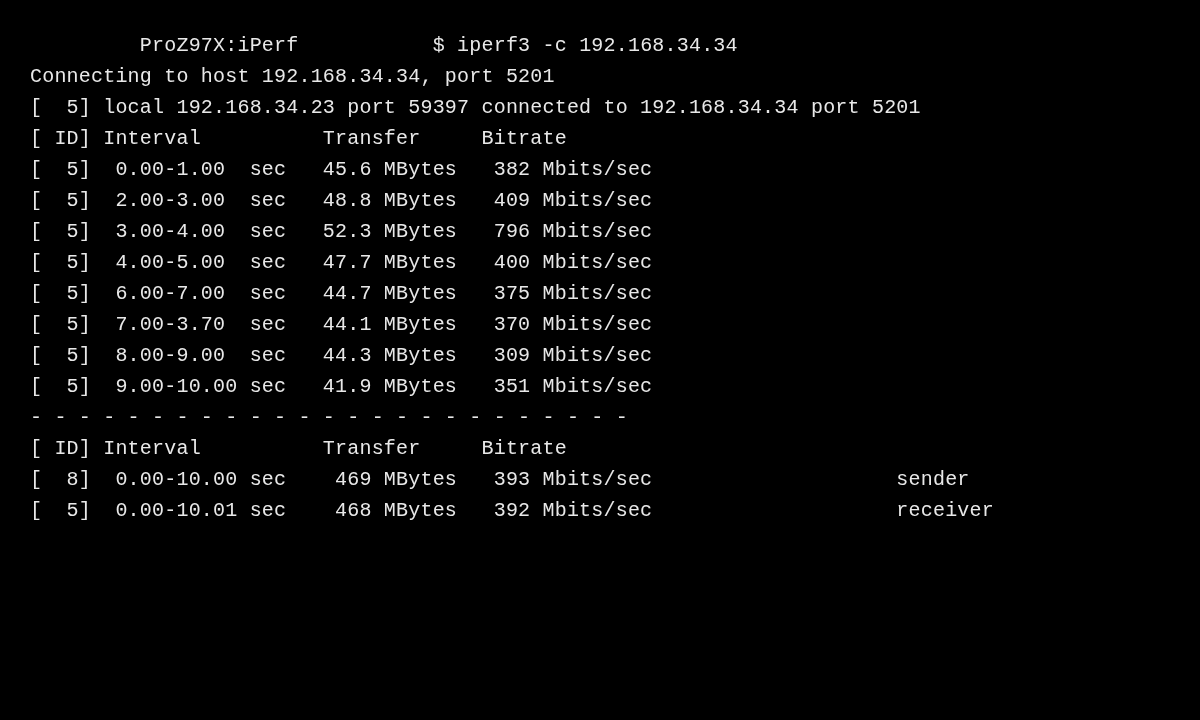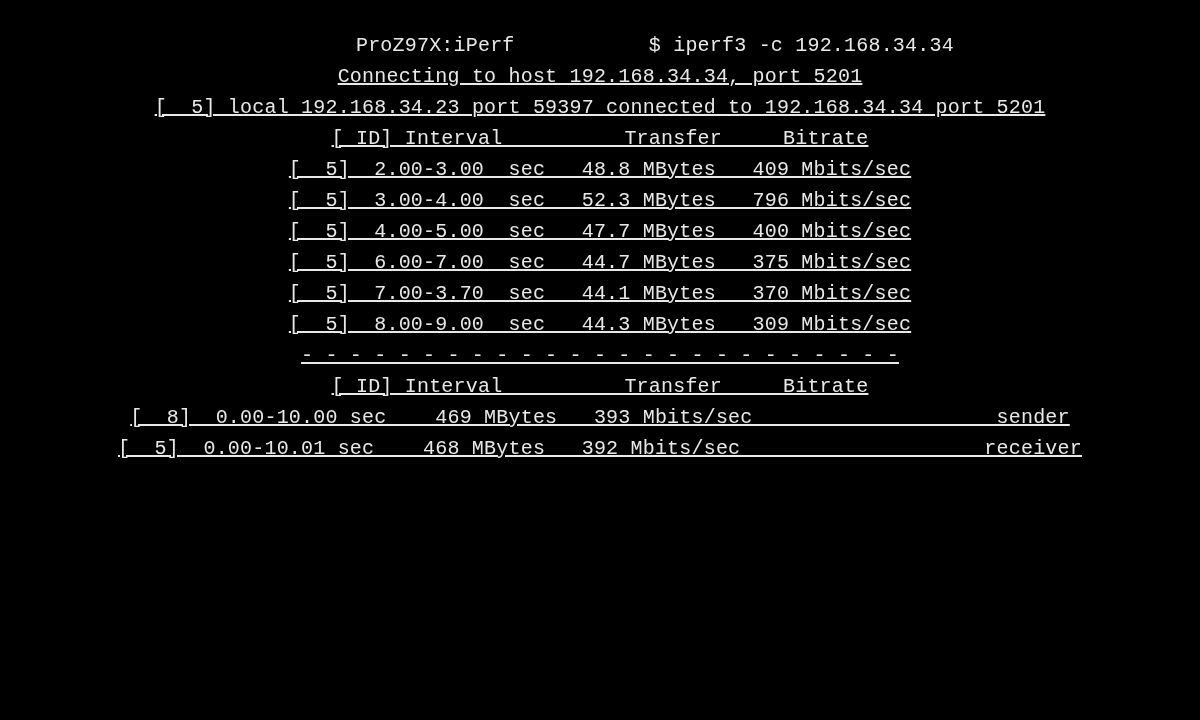--- a/index.html
+++ b/index.html
@@ -1,47 +1,49 @@
 <!DOCTYPE html>
 <html><head>
   <meta charset="utf-8">
   <style>
-    * { margin: 0; padding: 0; box-sizing: border-box; text-align: center; }
+    * { margin: 0; padding: 0; box-sizing: border-box; }
     body {
       background: #000;
       color: #e8e8e8;
       font-family: "Menlo", "Consolas", "Courier New", monospace;
       font-size: 20px;
       line-height: 1.55;
       width: 1200px;
       height: 720px;
       padding: 30px 30px 30px 30px;
       overflow: hidden;
       letter-spacing: 0.2px;
     }
-    .line { white-space: pre; text-decoration: underline; }
+    .line { white-space: pre; }
     .prompt-line { white-space: pre; }
   </style>
 </head>
 <body>
 
 <div class="prompt-line"><span>         </span><span>ProZ97X:iPerf</span><span>           </span><span>$</span> <span>iperf3 -c 192.168.34.34</span></div>
 
 <div class="line">Connecting to host 192.168.34.34, port 5201</div>
 <div class="line">[  5] local 192.168.34.23 port 59397 connected to 192.168.34.34 port 5201</div>
 
 <div class="line" id="header-row">[ ID] Interval          Transfer     Bitrate</div>
 
 <div id="rows">
+    <div class="line">[  5]  0.00-1.00  sec   45.6 MBytes   382 Mbits/sec</div>
     <div class="line">[  5]  2.00-3.00  sec   48.8 MBytes   409 Mbits/sec</div>
     <div class="line">[  5]  3.00-4.00  sec   52.3 MBytes   796 Mbits/sec</div>
     <div class="line">[  5]  4.00-5.00  sec   47.7 MBytes   400 Mbits/sec</div>
     <div class="line">[  5]  6.00-7.00  sec   44.7 MBytes   375 Mbits/sec</div>
     <div class="line">[  5]  7.00-3.70  sec   44.1 MBytes   370 Mbits/sec</div>
     <div class="line">[  5]  8.00-9.00  sec   44.3 MBytes   309 Mbits/sec</div>
+    <div class="line">[  5]  9.00-10.00 sec   41.9 MBytes   351 Mbits/sec</div>
   </div>
 
 <div class="line">- - - - - - - - - - - - - - - - - - - - - - - - -</div>
 
 <div class="line" id="summary-header-row">[ ID] Interval          Transfer     Bitrate</div>
 
 <div id="summary">
     <div class="line">[  8]  0.00-10.00 sec    469 MBytes   393 Mbits/sec                    sender</div>
     <div class="line">[  5]  0.00-10.01 sec    468 MBytes   392 Mbits/sec                    receiver</div>
   </div>

